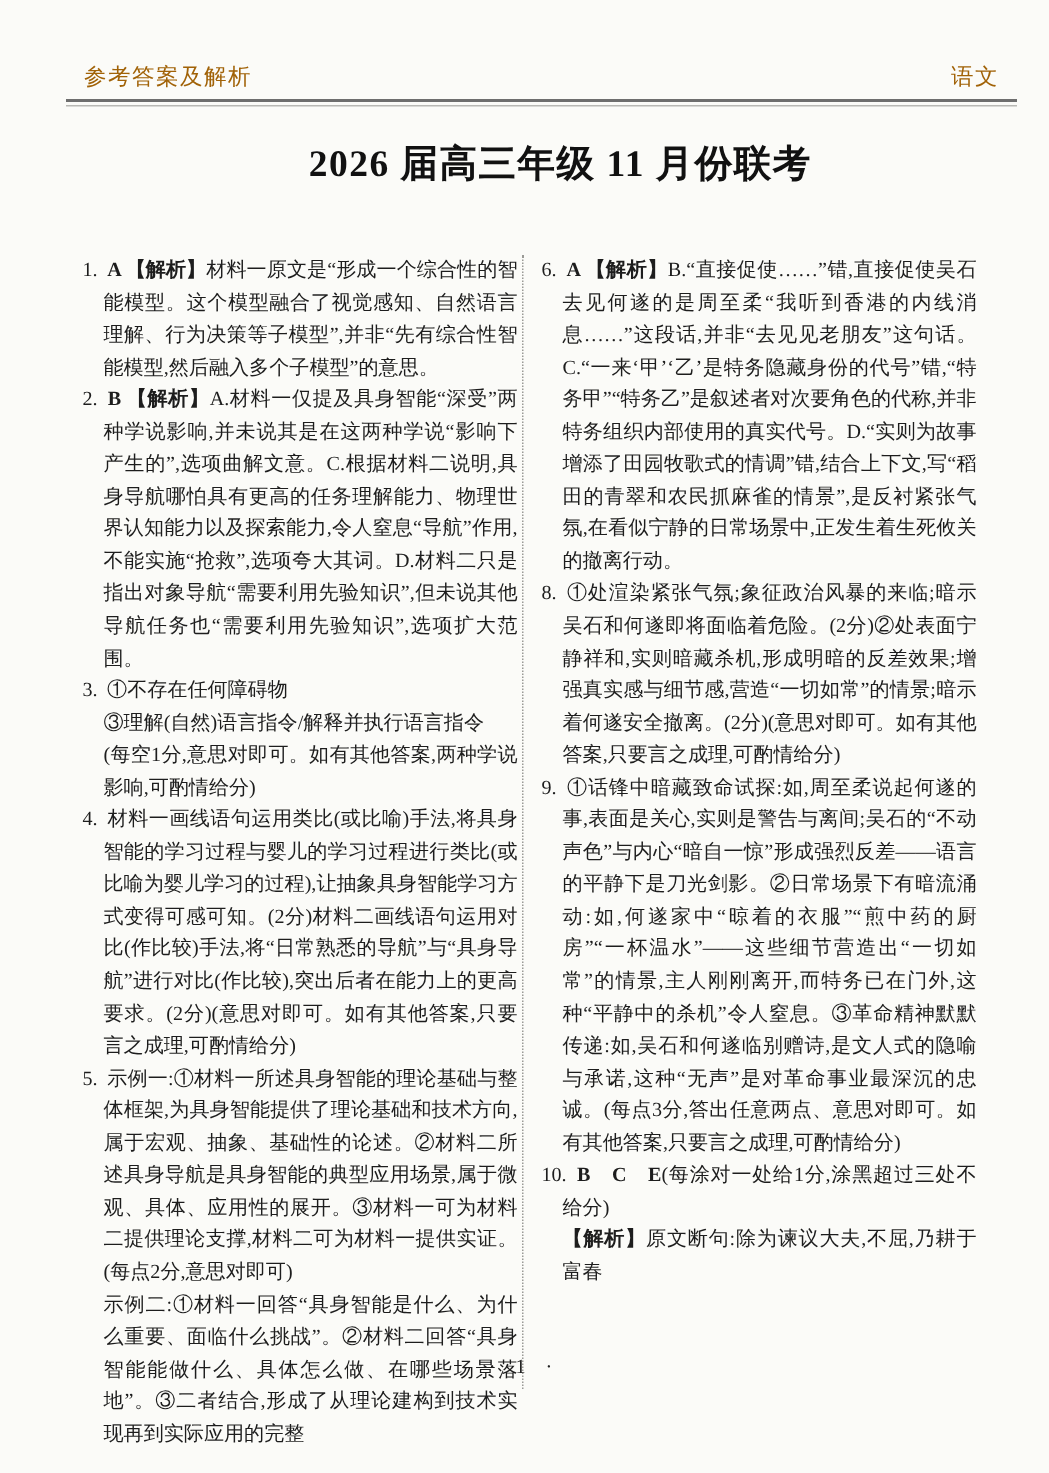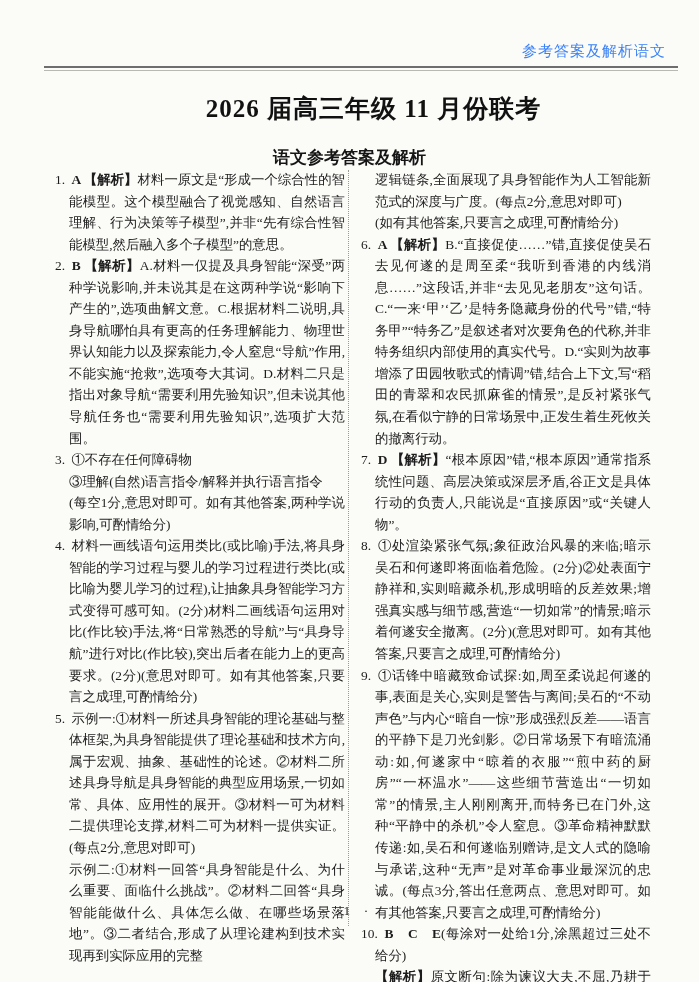--- a/index.html
+++ b/index.html
@@ -8,22 +8,22 @@
     background:#fbfbf8;
     font-family:"Liberation Serif","DejaVu Serif",serif;
   }
   .page{
     position:relative;width:699px;height:982px;overflow:hidden;
     color:#1c1c1c;
   }
   
   .hdr{
     position:absolute;top:42px;left:56px;right:33px;
-    display:flex;justify-content:flex-end;align-items:flex-end;
-    font-size:15px;letter-spacing:1px;color:#3b82f6;
+    display:flex;justify-content:space-between;align-items:flex-end;
+    font-size:15px;letter-spacing:1px;color:#a16207;
   }
   .rule{
     position:absolute;top:66px;left:44px;right:21px;height:2px;
     border-top:2px solid #6e6e6e;border-bottom:1px solid #b8b8b4;
   }
   
   .title{
     position:absolute;top:92px;left:0;width:100%;text-align:center;
     font-size:25px;font-weight:bold;letter-spacing:1px;color:#111;padding-left:24px;
   }
@@ -63,53 +63,45 @@
 
 <div class="page">
 
   <div class="hdr">
     <span>参考答案及解析</span>
     <span>语文</span>
   </div>
   <div class="rule"></div>
 
   <div class="title">2026 届高三年级 11 月份联考</div>
-  <div class="subtitle">语文参考答案及解析</div>
 
   <div class="cols">
     <div class="col" id="col-left">
         <div class="block">
           <p class="para first"><span class="num">1. </span><span class="b">A </span><span class="b">【解析】</span><span>材料一原文是“形成一个综合性的智能模型。这个模型融合了视觉感知、自然语言理解、行为决策等子模型”,并非“先有综合性智能模型,然后融入多个子模型”的意思。</span></p>
         </div>
         <div class="block">
           <p class="para first"><span class="num">2. </span><span class="b">B </span><span class="b">【解析】</span><span>A.材料一仅提及具身智能“深受”两种学说影响,并未说其是在这两种学说“影响下产生的”,选项曲解文意。C.根据材料二说明,具身导航哪怕具有更高的任务理解能力、物理世界认知能力以及探索能力,令人窒息“导航”作用,不能实施“抢救”,选项夸大其词。D.材料二只是指出对象导航“需要利用先验知识”,但未说其他导航任务也“需要利用先验知识”,选项扩大范围。</span></p>
         </div>
         <div class="block">
           <p class="para first"><span class="num">3. </span><span>①不存在任何障碍物</span></p>
           <p class="para"><span>③理解(自然)语言指令/解释并执行语言指令</span></p>
           <p class="para"><span>(每空1分,意思对即可。如有其他答案,两种学说影响,可酌情给分)</span></p>
         </div>
         <div class="block">
           <p class="para first"><span class="num">4. </span><span>材料一画线语句运用类比(或比喻)手法,将具身智能的学习过程与婴儿的学习过程进行类比(或比喻为婴儿学习的过程),让抽象具身智能学习方式变得可感可知。(2分)材料二画线语句运用对比(作比较)手法,将“日常熟悉的导航”与“具身导航”进行对比(作比较),突出后者在能力上的更高要求。(2分)(意思对即可。如有其他答案,只要言之成理,可酌情给分)</span></p>
         </div>
         <div class="block">
-          <p class="para first"><span class="num">5. </span><span>示例一:①材料一所述具身智能的理论基础与整体框架,为具身智能提供了理论基础和技术方向,属于宏观、抽象、基础性的论述。②材料二所述具身导航是具身智能的典型应用场景,一切如常、具体、应用性的展开。③材料一可为材料二提供理论支撑,材料二可为材料一提供实证。(每点2分,意思对即可)</span></p>
+          <p class="para first"><span class="num">5. </span><span>示例一:①材料一所述具身智能的理论基础与整体框架,为具身智能提供了理论基础和技术方向,属于宏观、抽象、基础性的论述。②材料二所述具身导航是具身智能的典型应用场景,属于微观、具体、应用性的展开。③材料一可为材料二提供理论支撑,材料二可为材料一提供实证。(每点2分,意思对即可)</span></p>
           <p class="para"><span>示例二:①材料一回答“具身智能是什么、为什么重要、面临什么挑战”。②材料二回答“具身智能能做什么、具体怎么做、在哪些场景落地”。③二者结合,形成了从理论建构到技术实现再到实际应用的完整</span></p>
         </div>
       </div>
     <div class="col" id="col-right">
         <div class="block">
-          <p class="para"><span>逻辑链条,全面展现了具身智能作为人工智能新范式的深度与广度。(每点2分,意思对即可)</span></p>
-          <p class="para"><span>(如有其他答案,只要言之成理,可酌情给分)</span></p>
-        </div>
-        <div class="block">
           <p class="para first"><span class="num">6. </span><span class="b">A </span><span class="b">【解析】</span><span>B.“直接促使……”错,直接促使吴石去见何遂的是周至柔“我听到香港的内线消息……”这段话,并非“去见见老朋友”这句话。C.“一来‘甲’‘乙’是特务隐藏身份的代号”错,“特务甲”“特务乙”是叙述者对次要角色的代称,并非特务组织内部使用的真实代号。D.“实则为故事增添了田园牧歌式的情调”错,结合上下文,写“稻田的青翠和农民抓麻雀的情景”,是反衬紧张气氛,在看似宁静的日常场景中,正发生着生死攸关的撤离行动。</span></p>
-        </div>
-        <div class="block">
-          <p class="para first"><span class="num">7. </span><span class="b">D </span><span class="b">【解析】</span><span>“根本原因”错,“根本原因”通常指系统性问题、高层决策或深层矛盾,谷正文是具体行动的负责人,只能说是“直接原因”或“关键人物”。</span></p>
         </div>
         <div class="block">
           <p class="para first"><span class="num">8. </span><span>①处渲染紧张气氛;象征政治风暴的来临;暗示吴石和何遂即将面临着危险。(2分)②处表面宁静祥和,实则暗藏杀机,形成明暗的反差效果;增强真实感与细节感,营造“一切如常”的情景;暗示着何遂安全撤离。(2分)(意思对即可。如有其他答案,只要言之成理,可酌情给分)</span></p>
         </div>
         <div class="block">
           <p class="para first"><span class="num">9. </span><span>①话锋中暗藏致命试探:如,周至柔说起何遂的事,表面是关心,实则是警告与离间;吴石的“不动声色”与内心“暗自一惊”形成强烈反差——语言的平静下是刀光剑影。②日常场景下有暗流涌动:如,何遂家中“晾着的衣服”“煎中药的厨房”“一杯温水”——这些细节营造出“一切如常”的情景,主人刚刚离开,而特务已在门外,这种“平静中的杀机”令人窒息。③革命精神默默传递:如,吴石和何遂临别赠诗,是文人式的隐喻与承诺,这种“无声”是对革命事业最深沉的忠诚。(每点3分,答出任意两点、意思对即可。如有其他答案,只要言之成理,可酌情给分)</span></p>
         </div>
         <div class="block">
           <p class="para first"><span class="num">10. </span><span class="b">B　C　E</span><span>(每涂对一处给1分,涂黑超过三处不给分)</span></p>
           <p class="para"><span class="b">【解析】</span><span>原文断句:除为谏议大夫,不屈,乃耕于富春</span></p>

